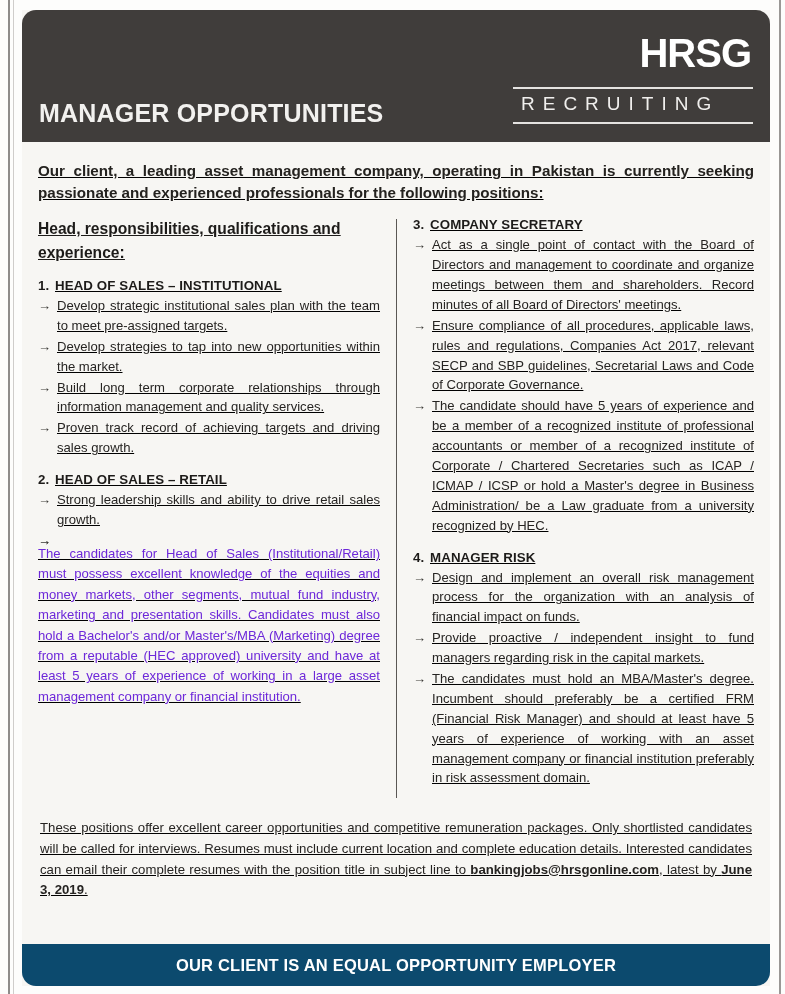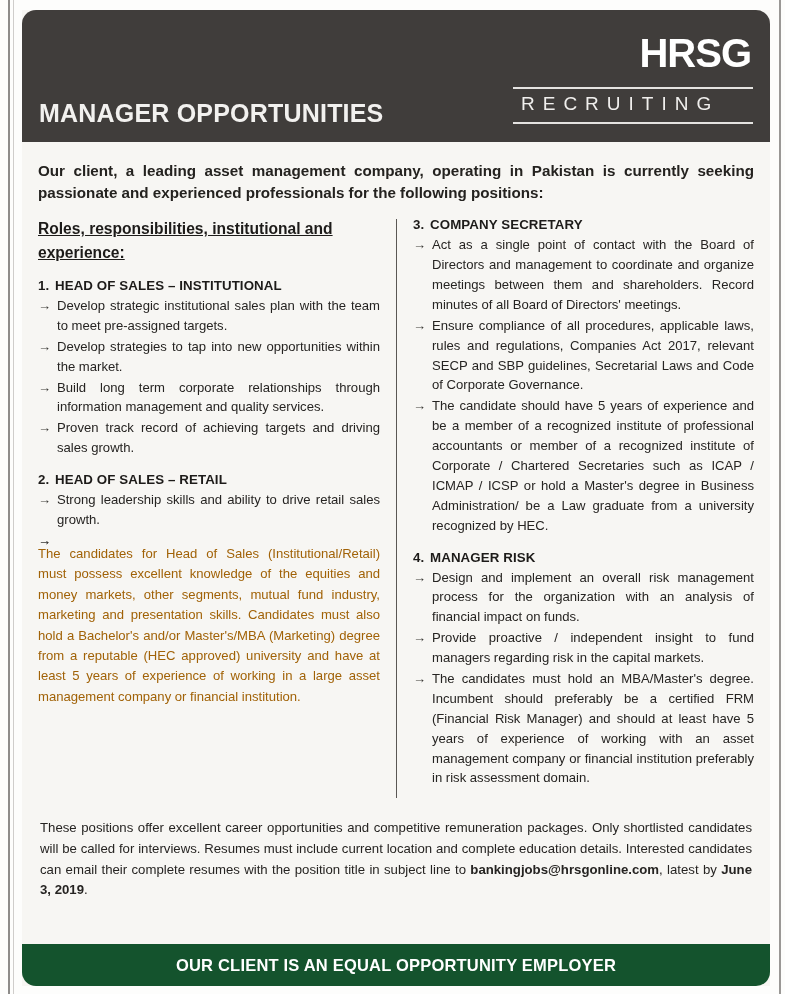--- a/index.html
+++ b/index.html
@@ -100,20 +100,21 @@
     letter-spacing: 8px;
     padding: 4px 0 4px 8px;
     text-align: left;
   }
 
   
   .body-wrap {
     position: relative;
     padding: 14px 16px 0 16px;
     box-sizing: border-box;
+    text-decoration: underline;
   }
   .intro {
     font-size: 15.2px;
     font-weight: bold;
     color: #24221f;
     line-height: 1.42;
     text-align: justify;
     margin: 4px 0 14px 0;
   }
   .columns {
@@ -174,41 +175,41 @@
   }
   ul.bullets li .arrow {
     position: absolute;
     left: 0;
     top: 0;
     font-size: 13px;
     color: #3a3835;
   }
   .para {
     font-size: 13.1px;
-    color: #a16207;
+    color: #6d28d9;
     line-height: 1.56;
     text-align: justify;
     margin: 12px 0 10px 0;
   }
   .footnote {
     font-size: 13.2px;
     color: #262422;
     line-height: 1.56;
     text-align: justify;
     margin: 16px 2px 8px 2px;
   }
   .footnote b { font-weight: bold; }
 
   .banner {
     position: absolute;
     left: 0;
     bottom: 0;
     width: 748px;
     height: 42px;
-    background: #14532d;
+    background: #0c4a6e;
     border-radius: 0 0 14px 14px;
     color: #ffffff;
     font-size: 16.5px;
     font-weight: bold;
     display: flex;
     align-items: center;
     justify-content: center;
     letter-spacing: 0.2px;
     box-sizing: border-box;
   }
@@ -233,21 +234,21 @@
       </div>
     </div>
 
     <div class="body-wrap">
 
       <div class="intro">Our client, a leading asset management company, operating in Pakistan is currently seeking passionate and experienced professionals for the following positions:</div>
 
       <div class="columns">
 
         <div class="col col-left">
-          <div class="section-underline-head">Roles, responsibilities, institutional and experience:</div>
+          <div class="section-underline-head">Head, responsibilities, qualifications and experience:</div>
 
           <div>
             <div class="job-title">
               <span class="num">1.</span><span>HEAD OF SALES – INSTITUTIONAL</span>
             </div>
             <ul class="bullets">
               <li><span class="arrow">→</span><span>Develop strategic institutional sales plan with the team to meet pre-assigned targets.</span></li>
               <li><span class="arrow">→</span><span>Develop strategies to tap into new opportunities within the market.</span></li>
               <li><span class="arrow">→</span><span>Build long term corporate relationships through information management and quality services.</span></li>
               <li><span class="arrow">→</span><span>Proven track record of achieving targets and driving sales growth.</span></li>

